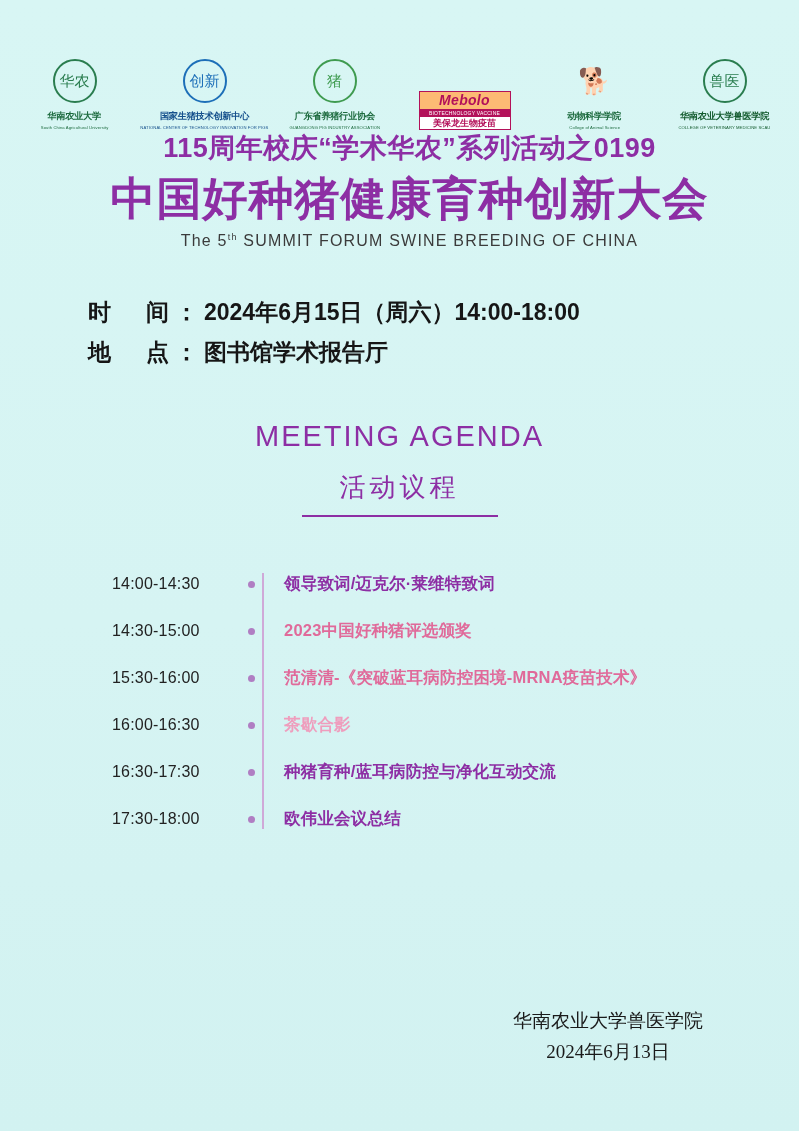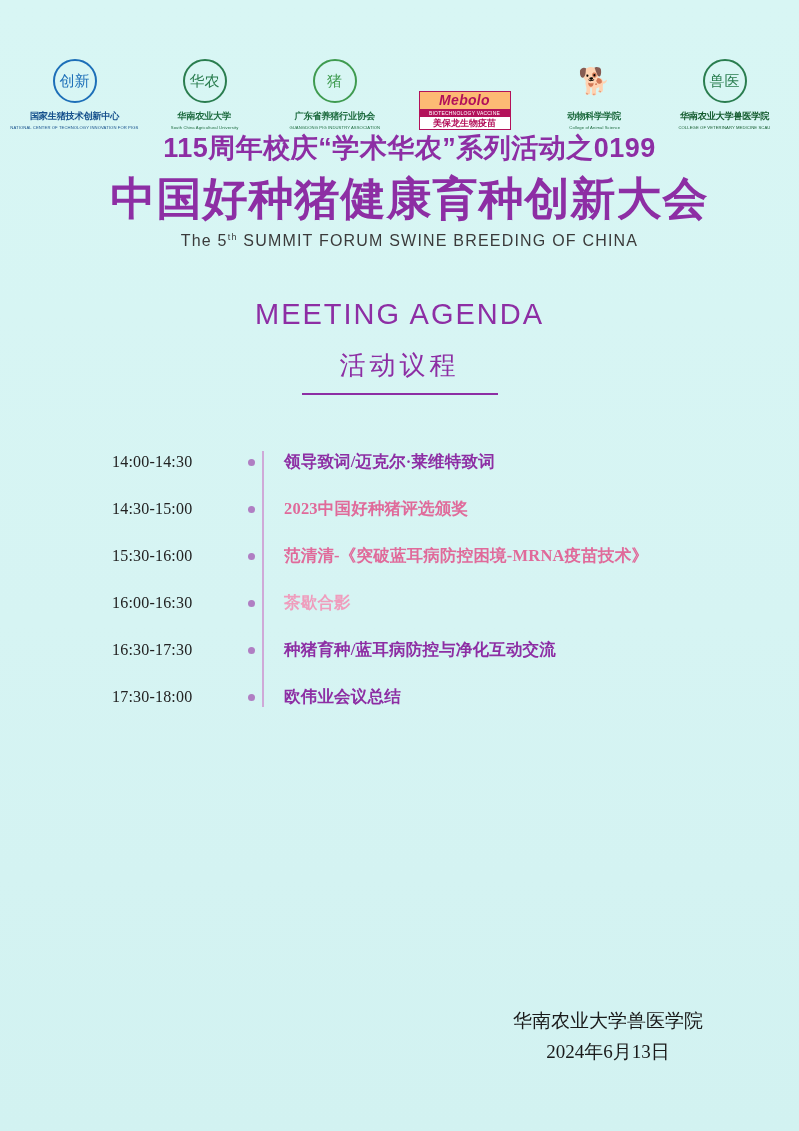--- a/index.html
+++ b/index.html
@@ -188,21 +188,20 @@
     top: 12px;
     bottom: 14px;
     width: 1.5px;
     background: #cfa9d8;
   }
   .row {
     display: flex;
     align-items: center;
     height: 47px;
     position: relative;
-    font-family: Liberation Serif, serif;
   }
   .row .time {
     width: 128px;
     font-size: 16px;
     color: #222;
     letter-spacing: 0.2px;
   }
   .row .dot {
     width: 22px;
     display: flex;
@@ -237,34 +236,34 @@
     line-height: 31px;
   }
 </style>
 </head>
 <body>
 
 <div class="poster">
 
   <div class="logo-strip">
 
+    <div class="logo l1">
+      <div class="mark">
+        <div class="seal">华农</div>
+      </div>
+      <div class="cn">华南农业大学</div>
+      <div class="en">South China Agricultural University</div>
+    </div>
+
     <div class="logo l2">
       <div class="mark">
         <div class="seal blue">创新</div>
       </div>
       <div class="cn">国家生猪技术创新中心</div>
       <div class="en">NATIONAL CENTER OF TECHNOLOGY INNOVATION FOR PIGS</div>
-    </div>
-
-    <div class="logo l1">
-      <div class="mark">
-        <div class="seal">华农</div>
-      </div>
-      <div class="cn">华南农业大学</div>
-      <div class="en">South China Agricultural University</div>
     </div>
 
     <div class="logo l3">
       <div class="mark">
         <div class="seal green2">猪</div>
       </div>
       <div class="cn">广东省养猪行业协会</div>
       <div class="en">GUANGDONG PIG INDUSTRY ASSOCIATION</div>
     </div>
 
@@ -293,20 +292,28 @@
     </div>
 
   </div>
 
   <div class="title-block">
     <div class="line1">115周年校庆“学术华农”系列活动之0199</div>
     <div class="line2">中国好种猪健康育种创新大会</div>
     <div class="line3"><span>The 5</span><sup>th</sup><span> SUMMIT FORUM SWINE BREEDING OF CHINA</span></div>
   </div>
 
+  <div class="meta">
+    <div>
+      <span class="label">时　间：</span><span>2024年6月15日（周六）14:00-18:00</span>
+    </div>
+    <div>
+      <span class="label">地　点：</span><span>图书馆学术报告厅</span>
+    </div>
+  </div>
 
   <div class="agenda-head">
     <div class="agenda-en">MEETING AGENDA</div>
     <div class="agenda-cn">活动议程</div>
     <div class="agenda-rule"></div>
   </div>
 
   <div class="schedule">
     <div class="timeline"></div>
 

